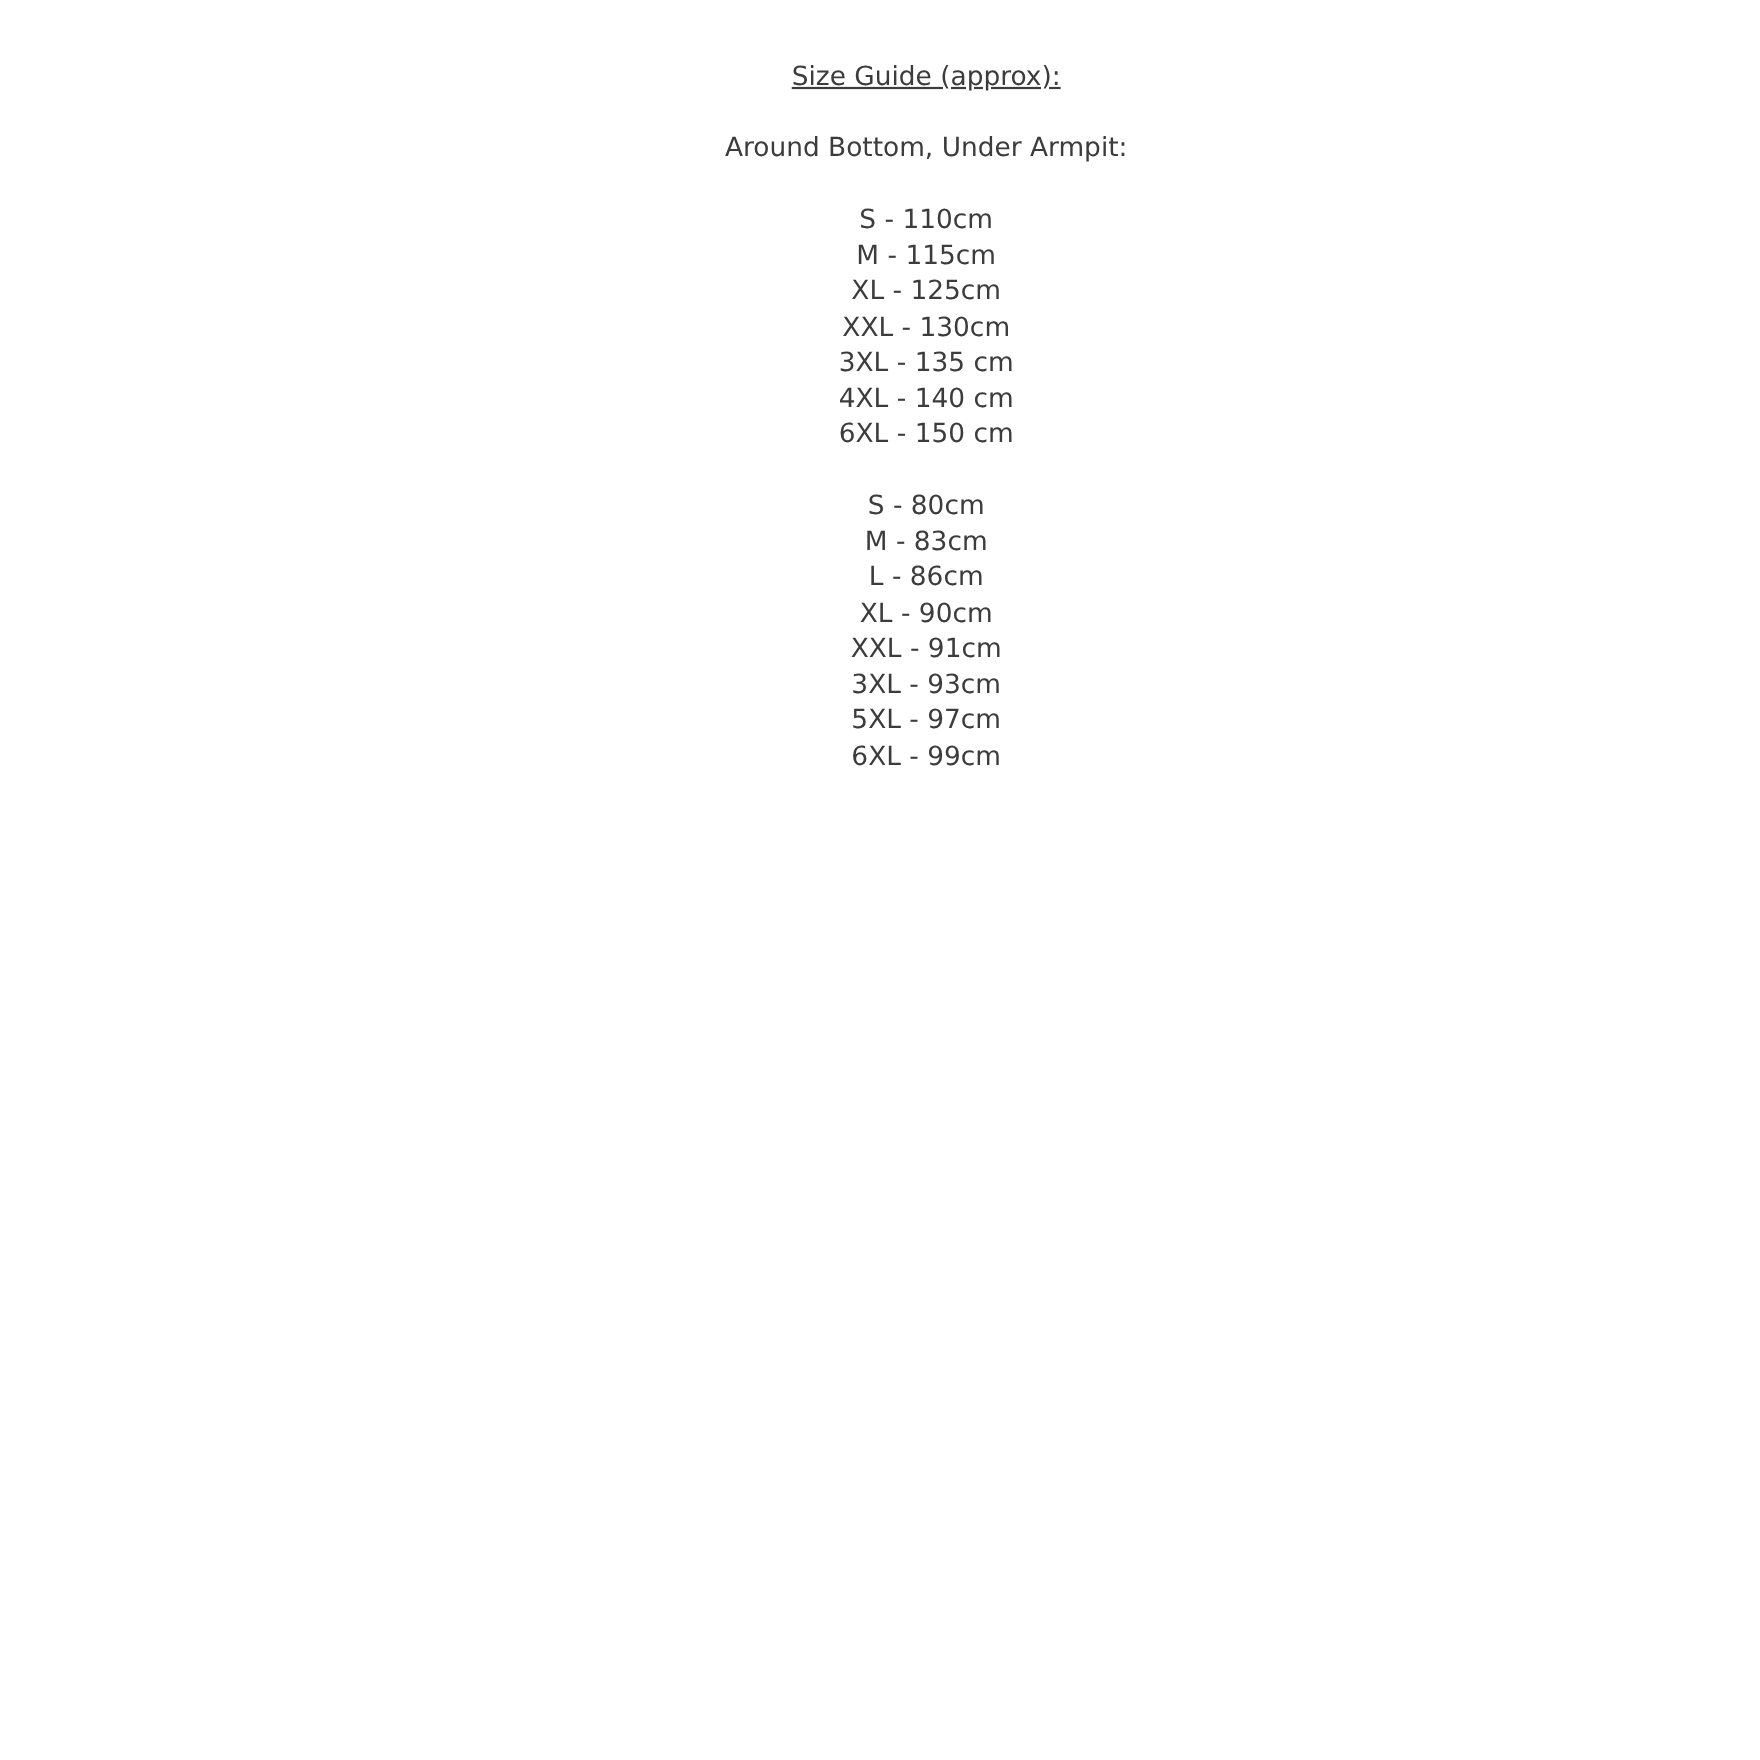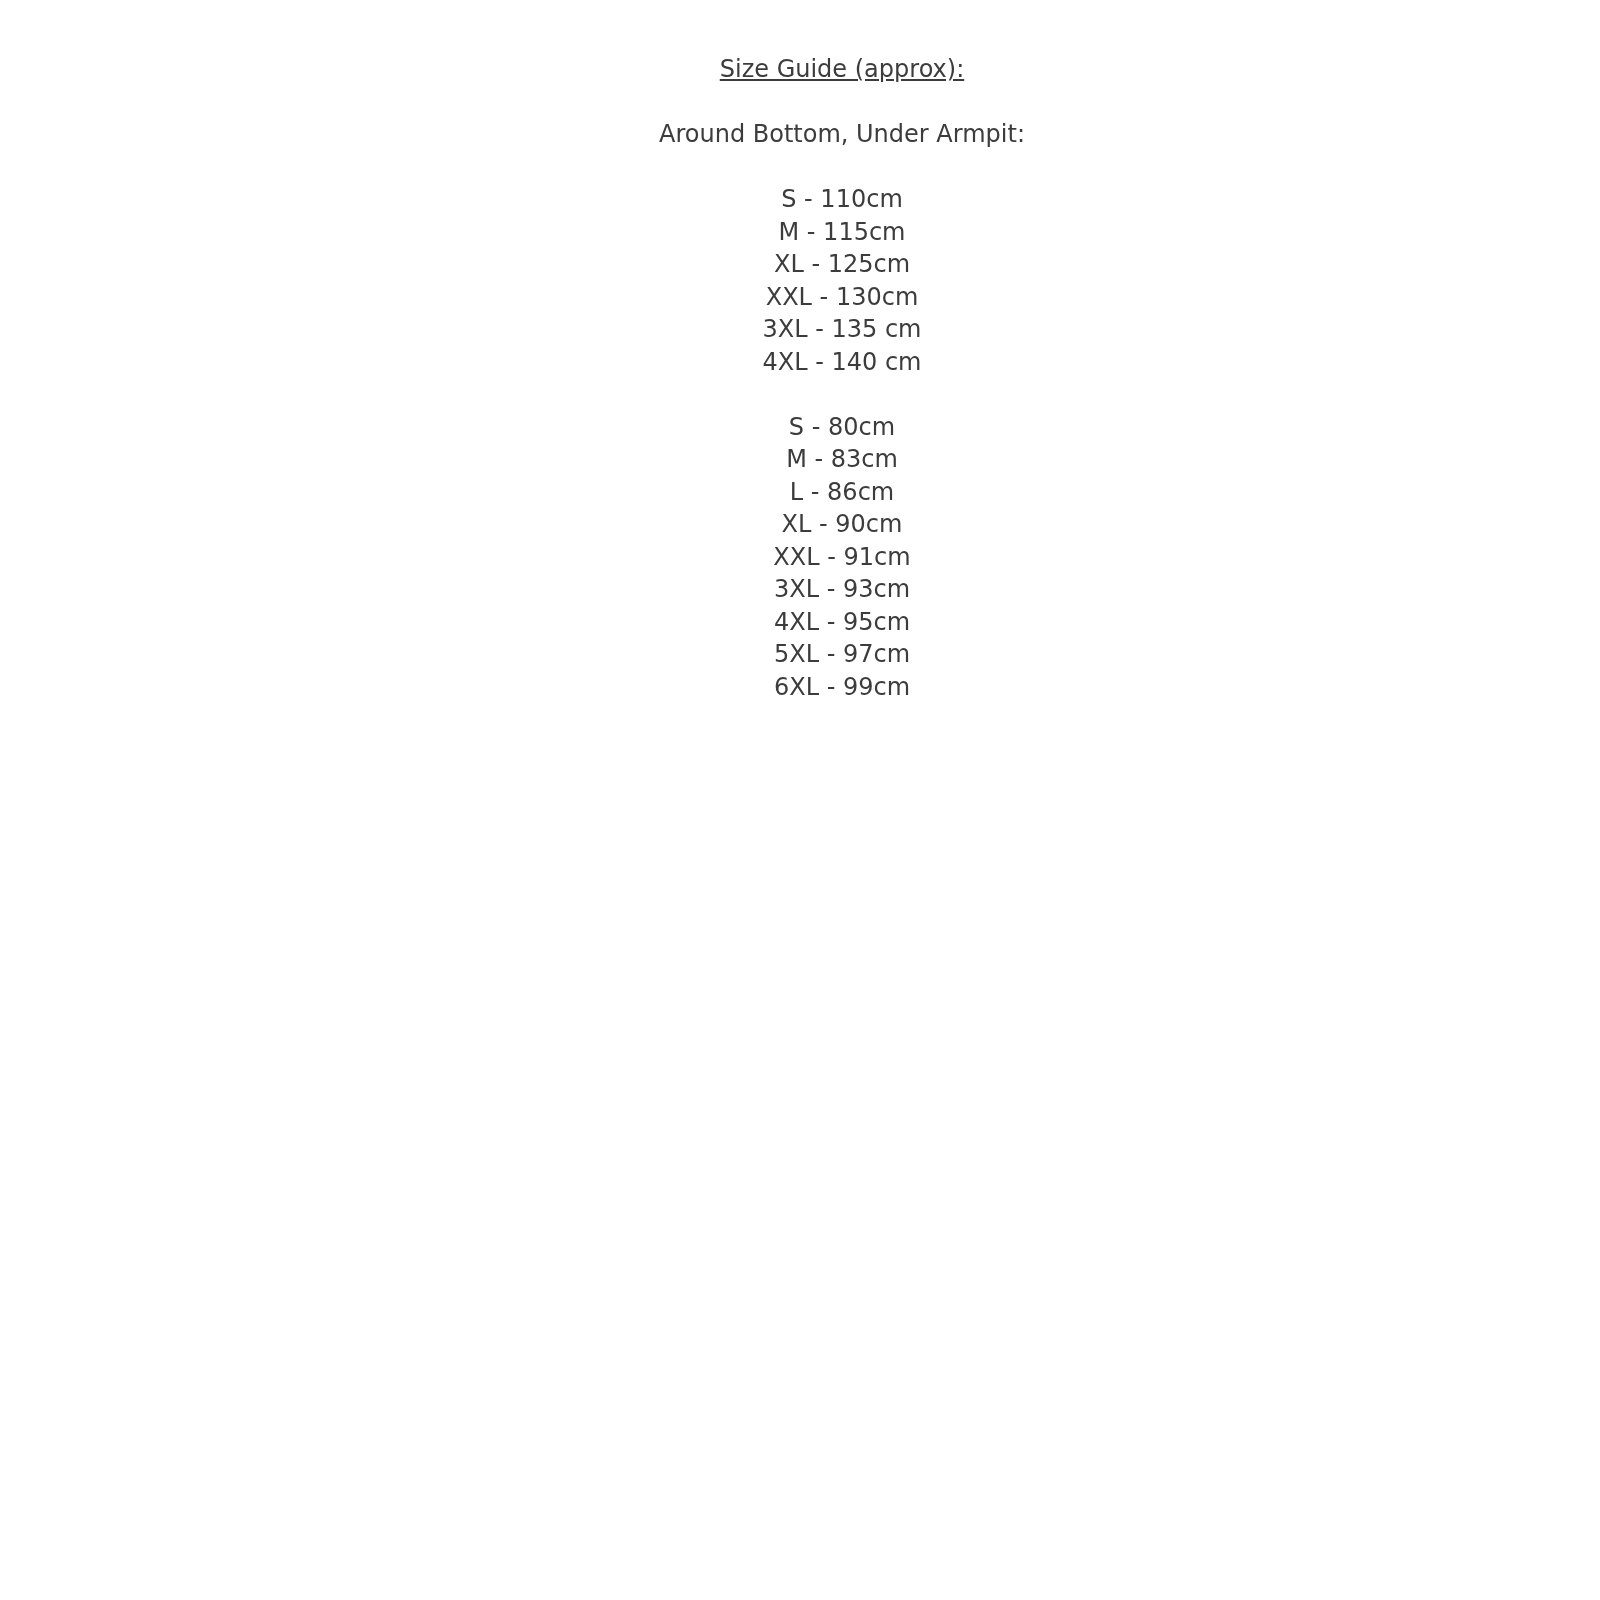--- a/index.html
+++ b/index.html
@@ -49,26 +49,26 @@
   <p class="doc-title">Size Guide (approx):</p>
   <div>
       <div class="section">
         <p class="section-heading">Around Bottom, Under Armpit:</p>
         <p class="size-line">S - 110cm</p>
         <p class="size-line">M - 115cm</p>
         <p class="size-line">XL - 125cm</p>
         <p class="size-line">XXL - 130cm</p>
         <p class="size-line">3XL - 135 cm</p>
         <p class="size-line">4XL - 140 cm</p>
+        <p class="size-line">6XL - 150 cm</p>
       </div>
       <div class="section">
         <p class="size-line">S - 80cm</p>
         <p class="size-line">M - 83cm</p>
         <p class="size-line">L - 86cm</p>
         <p class="size-line">XL - 90cm</p>
         <p class="size-line">XXL - 91cm</p>
         <p class="size-line">3XL - 93cm</p>
-        <p class="size-line">4XL - 95cm</p>
         <p class="size-line">5XL - 97cm</p>
         <p class="size-line">6XL - 99cm</p>
       </div>
     </div>
 </div>
 
 </body></html>

